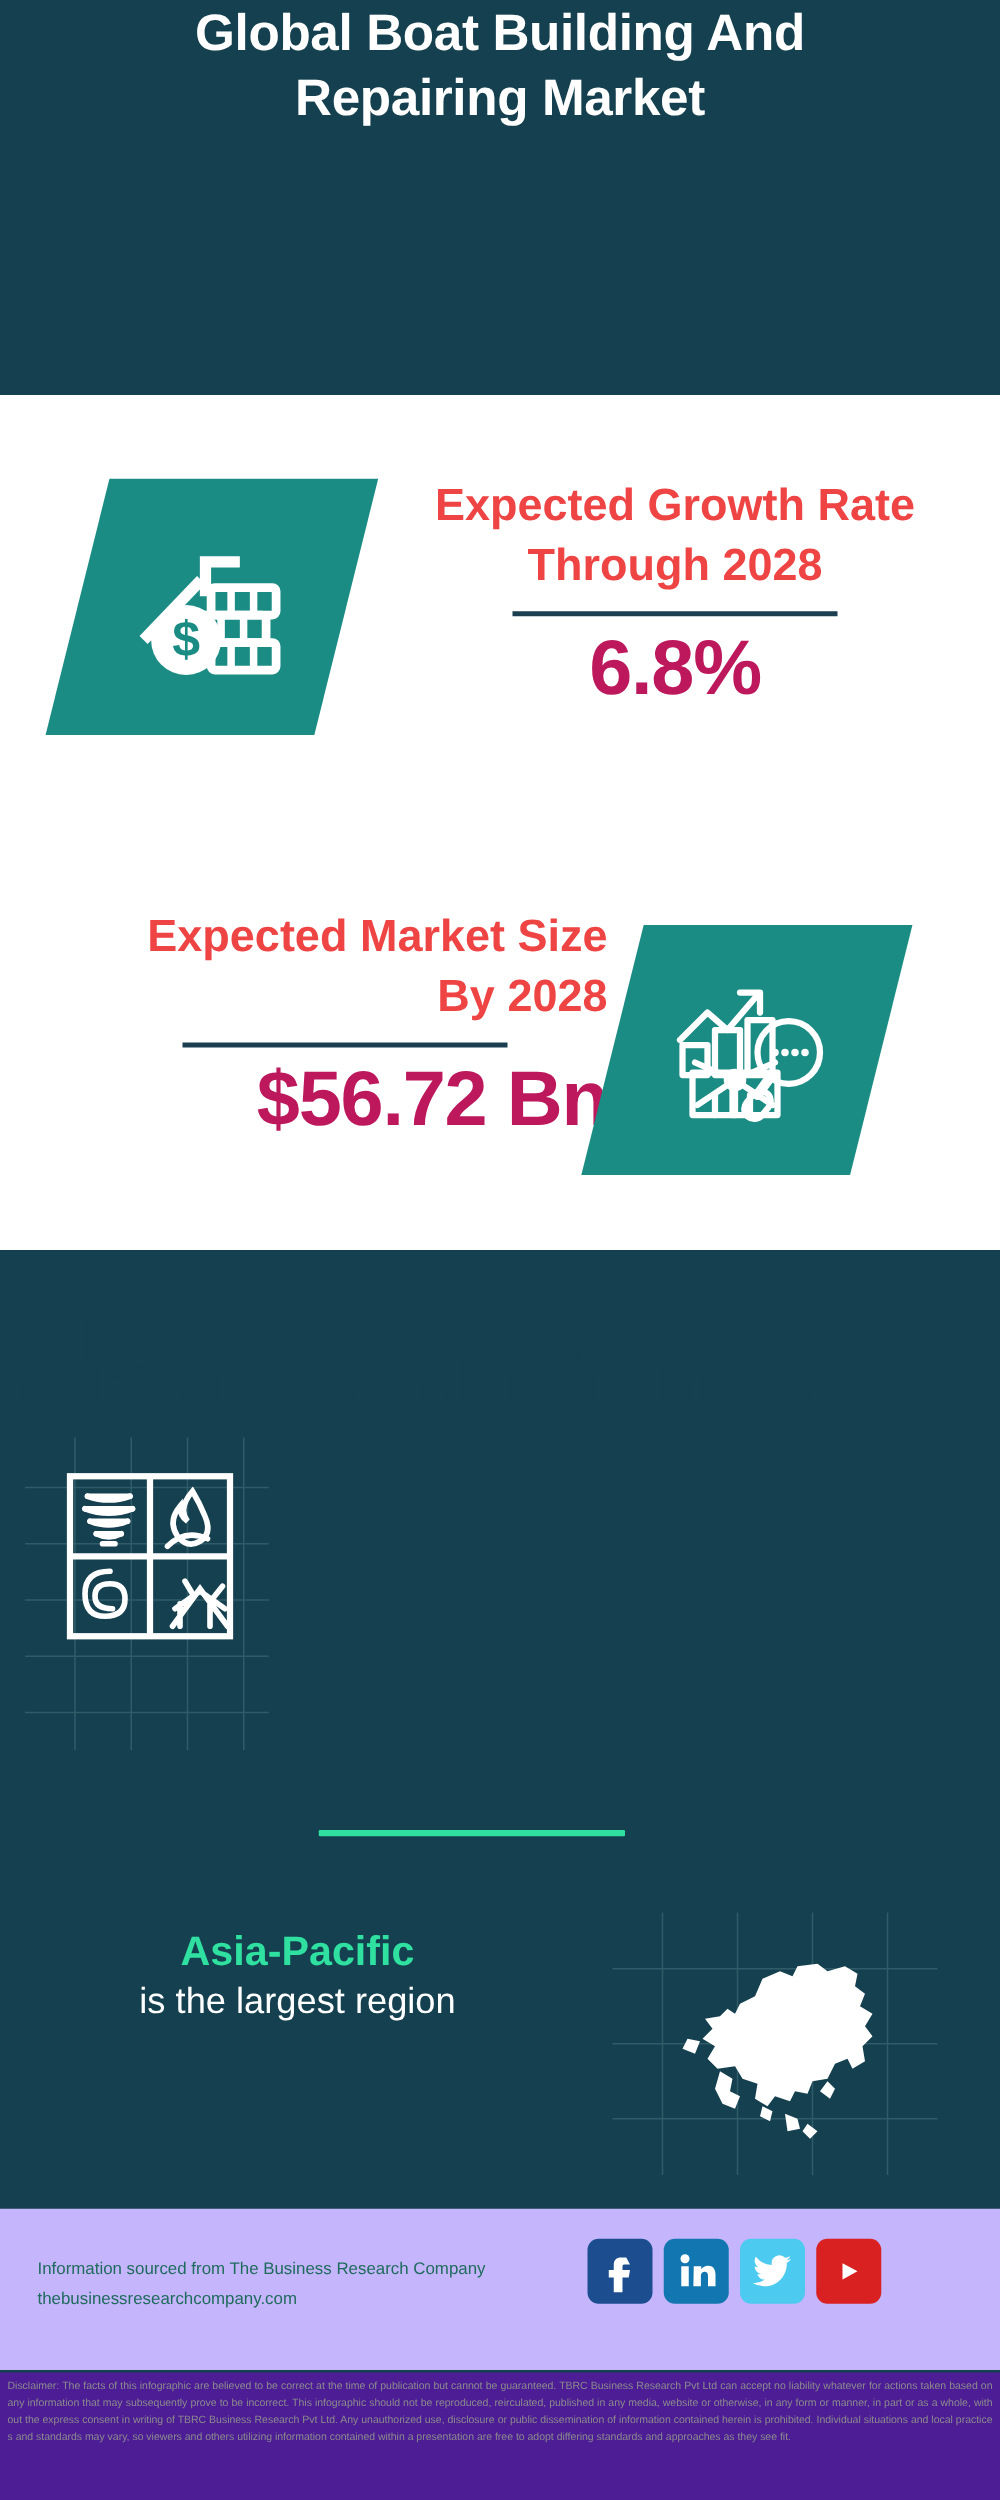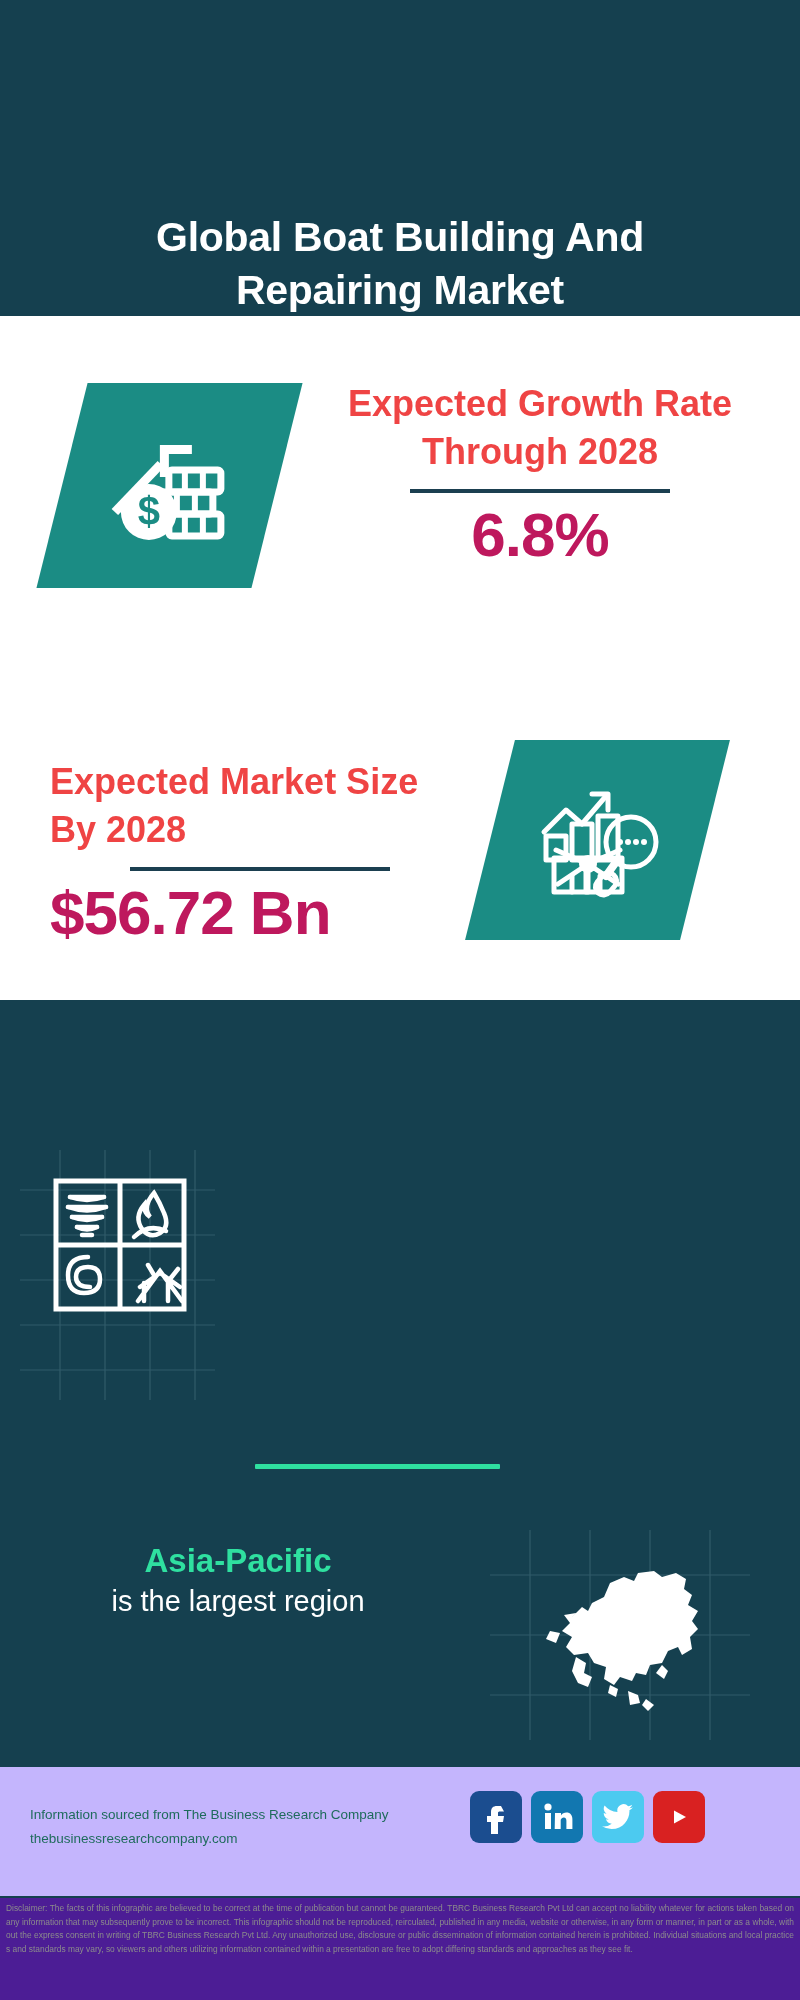--- a/index.html
+++ b/index.html
@@ -10,21 +10,21 @@
     position:relative;
     overflow:hidden;
   }
   .page { width:800px; height:2000px; position:relative; background:#fff; }
 
   
   .header {
     position:absolute; left:0; top:0; width:800px; height:316px;
     background:#153f४f;
     background:#15404f;
-    display:flex; align-items:flex-end; justify-content:center;
+    display:flex; align-items:flex-start; justify-content:center;
   }
   .header-title {
     color:#ffffff; font-size:41px; font-weight:bold; line-height:1.28;
     text-align:center; letter-spacing:-0.3px; width:660px;
   }
 
   
   .white-zone {
     position:absolute; left:0; top:316px; width:800px; height:684px; background:#fff;
   }
@@ -45,21 +45,21 @@
     color:#ef4444; font-size:36px; font-weight:bold; line-height:1.32;
   }
   .rule-dark {
     width:260px; height:4px; background:#1b3f50; margin:14px auto 6px auto;
   }
   .stat-value {
     color:#be185d; font-size:62px; font-weight:bold; letter-spacing:-1px; line-height:1.15;
   }
 
   
-  .size-text { position:absolute; left:50px; top:725px; width:420px; text-align:left;margin-top:33px; }
+  .size-text { position:absolute; left:66px; top:725px; width:420px; text-align:right; }
   .size-badge { left:490px; top:740px; width:215px; height:200px; }
 
   
   .lower {
     position:absolute; left:0; top:1000px; width:800px; height:764px;
     background:#15404f;
   }
   .skyline { position:absolute; left:0; top:0; width:800px; height:160px; }
   .grid-lines { position:absolute; inset:0; opacity:.30; }
 

